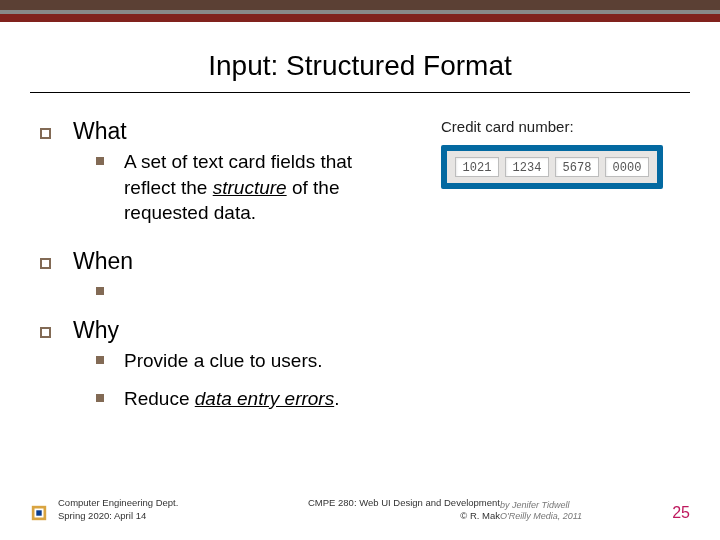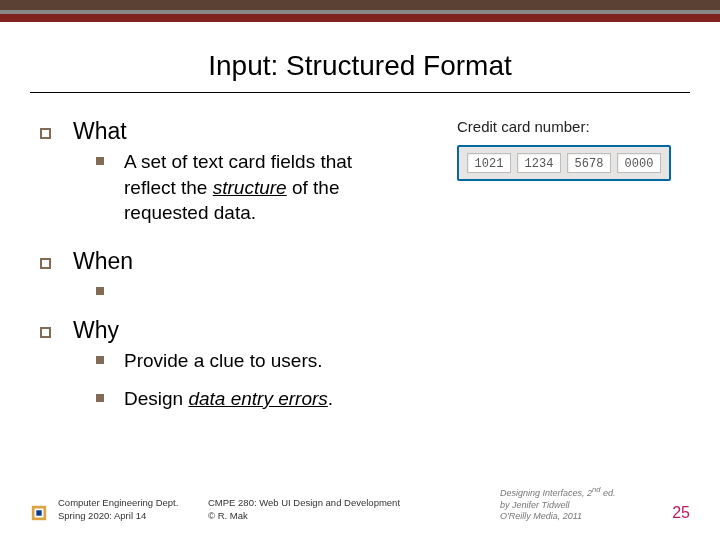--- a/index.html
+++ b/index.html
@@ -12,28 +12,28 @@
   .title { position: absolute; top: 50px; width: 100%; text-align: center; font-size: 28px; }
   .title-rule { position: absolute; top: 92px; left: 30px; right: 30px; height: 1px; background: #000; }
   .content { position: absolute; top: 118px; left: 40px; right: 30px; }
   .sec { display: flex; align-items: baseline; margin-bottom: 4px; }
   .square-open { width: 11px; height: 11px; border: 2px solid #826a55; margin-top: 7px; margin-right: 22px; flex: none; }
   .sec-title { font-size: 23px; }
   .sub { display: flex; margin-left: 56px; margin-bottom: 12px; }
   .square-fill { width: 8px; height: 8px; background: #826a55; margin-top: 8px; margin-right: 20px; flex: none; }
   .sub-text { font-size: 19px; line-height: 1.35; }
   .ul { text-decoration: underline; font-style: italic; }
-  .credit-block { position: absolute; top: 118px; right: 33px; width: 230px; }
+  .credit-block { position: absolute; top: 118px; right: 49px; width: 230px; }
   .credit-label { font-size: 15px; color: #222; margin-bottom: 10px; }
-  .cc-row { display: flex; gap: 6px; background: #e7e5e3; padding: 6px 8px; border: 2px solid #0369a1; border-radius: 2px; width: fit-content; }
+  .cc-row { display: flex; gap: 6px; background: #e7e5e3; padding: 6px 8px; border: 6px solid #0369a1; border-radius: 2px; width: fit-content; }
   .cc-seg { width: 44px; height: 20px; border: 1px solid #bdbdbd; background: #fff; font-size: 12px; font-family: "Courier New", monospace; text-align: center; line-height: 20px; color: #555; box-shadow: inset 1px 1px 2px rgba(0,0,0,.08); }
   .footer { position: absolute; bottom: 18px; left: 30px; right: 30px; display: flex; align-items: flex-end; font-size: 9.5px; color: #333; }
   .footer .logo { width: 18px; height: 18px; margin-right: 10px; }
   .footer .col1 { flex: 0 0 150px; line-height: 1.3; }
-  .footer .col2 { flex: 1; text-align: left; line-height: 1.3; }
+  .footer .col2 { flex: 1; text-align: right; line-height: 1.3; }
   .footer .col3 { flex: 0 0 150px; text-align: left; font-style: italic; color: #777; line-height: 1.25; font-size: 9px; }
   .footer .pg { flex: 0 0 40px; text-align: right; font-size: 16px; font-style: normal; color: #be185d; }
   .gap { height: 10px; }
 </style>
 </head>
 <body>
 
 <div class="slide">
   <div class="topbar">
     <div class="line1"></div>
@@ -83,40 +83,39 @@
       <div class="square-open"></div>
       <div class="sec-title">Why</div>
     </div>
     <div class="sub">
       <div class="square-fill"></div>
       <div class="sub-text">Provide a clue to users.</div>
     </div>
     <div class="sub">
       <div class="square-fill"></div>
       <div class="sub-text">
-        <span>Design </span><span class="ul">data entry errors</span><span>.</span>
+        <span>Reduce </span><span class="ul">data entry errors</span><span>.</span>
       </div>
     </div>
 
   </div>
 
   <div class="footer">
     <svg class="logo" viewBox="0 0 20 20">
       <rect x="2" y="2" width="16" height="16" fill="#d9a441"></rect>
       <rect x="5" y="5" width="10" height="10" fill="#fff"></rect>
       <rect x="7" y="7" width="6" height="6" fill="#0a3d8f"></rect>
     </svg>
     <div class="col1">
       <div>Computer Engineering Dept.</div>
       <div>Spring 2020: April 14</div>
     </div>
     <div class="col2">
       <div>CMPE 280: Web UI Design and Development</div>
       <div>© R. Mak</div>
     </div>
     <div class="col3">
-      <div><span>Designing Interfaces, 2</span><sup>nd</sup><span> ed.</span></div>
       <div>by Jenifer Tidwell</div>
       <div>O'Reilly Media, 2011</div>
     </div>
     <div class="pg">25</div>
   </div>
 </div>
 
 </body></html>

